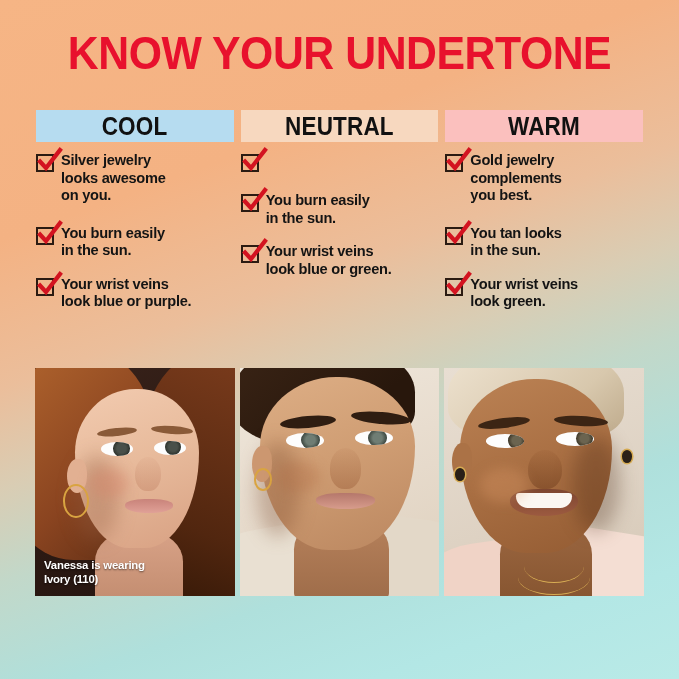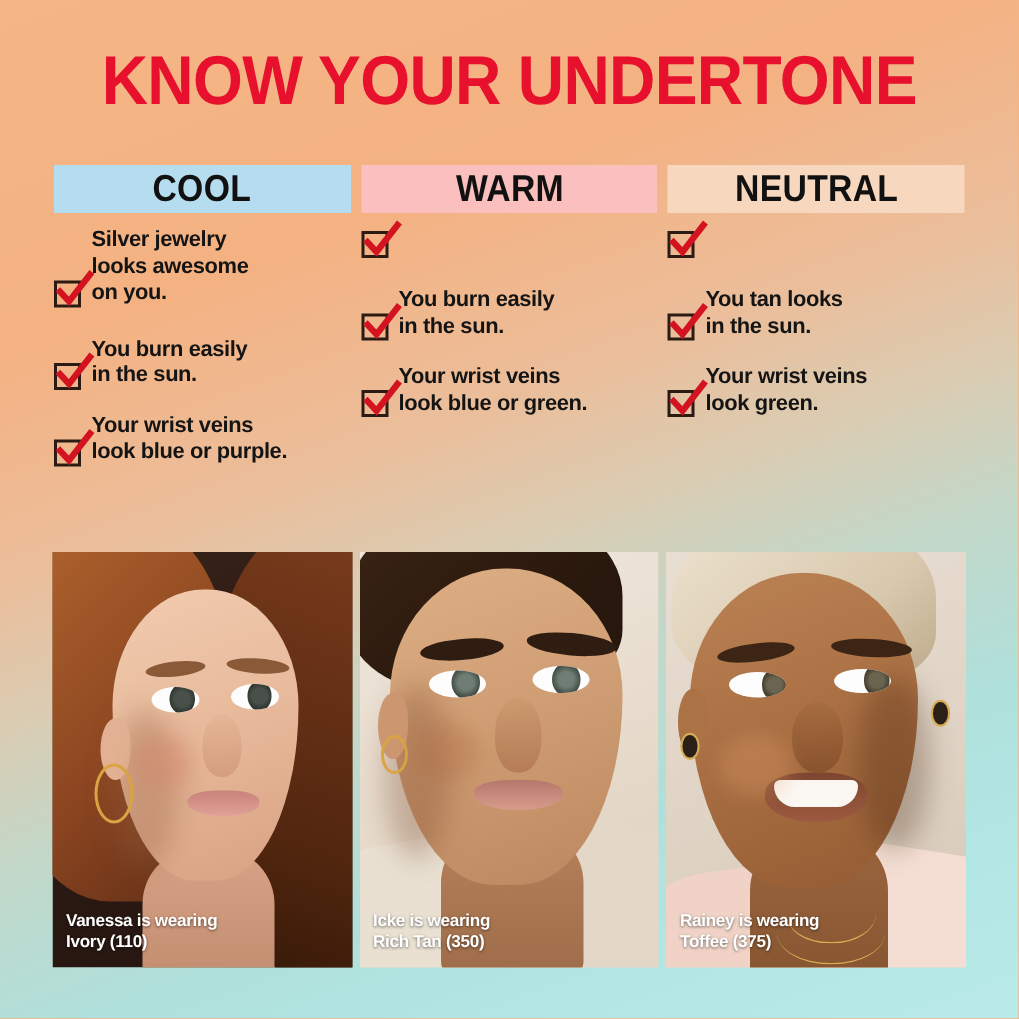--- a/index.html
+++ b/index.html
@@ -54,21 +54,21 @@
   }
   .band span{display:block;transform:scaleX(0.9);}
 
   
   .cols{
     position:absolute;left:36px;top:152px;width:607px;height:200px;
     display:flex;gap:7px;
   }
   .col{flex:1 1 0;}
   .item{
-    display:flex;align-items:flex-end;
+    display:flex;align-items:flex-start;
     margin-bottom:16px;
   }
   .item:nth-child(1){margin-bottom:20px;}
   .cbox{
     position:relative;
     flex:0 0 auto;
     width:18px;height:18px;
     border:2.2px solid #2B1B12;
     margin-top:2px;margin-right:7px;
     box-sizing:border-box;
@@ -82,21 +82,21 @@
     font-size:14.6px;
     line-height:17.5px;
     font-weight:600;
     color:#141414;
     letter-spacing:-0.25px;
     white-space:pre-line;
   }
 
   
   .photos{
-    position:absolute;left:35px;top:368px;width:609px;height:277px;
+    position:absolute;left:35px;top:368px;width:609px;height:228px;
     display:flex;gap:5px;
   }
   .photo{
     position:relative;
     flex:1 1 0;
     overflow:hidden;
   }
   .caption{
     position:absolute;left:9px;bottom:10px;
     color:#ffffff;
@@ -131,25 +131,25 @@
 <body>
 
 <div id="page">
 
   <div class="title">KNOW YOUR UNDERTONE</div>
 
   <div class="bands">
     <div class="band" style="background:#B6DCF0">
       <span>COOL</span>
     </div>
+    <div class="band" style="background:#F7D8BF">
+      <span>NEUTRAL</span>
+    </div>
     <div class="band" style="background:#FBC0BE">
       <span>WARM</span>
-    </div>
-    <div class="band" style="background:#F7D8BF">
-      <span>NEUTRAL</span>
     </div>
   </div>
 
   <div class="cols">
 
     <div class="col">
       <div class="item">
         <span class="cbox">
           <svg viewBox="0 0 28 28">
               <path d="M5 14.5 L11 21 L25 3" fill="none" stroke="#D31320" stroke-width="4.2" stroke-linecap="square"></path>
@@ -207,20 +207,23 @@
       </div>
     </div>
 
     <div class="col">
       <div class="item">
         <span class="cbox">
           <svg viewBox="0 0 28 28">
               <path d="M5 14.5 L11 21 L25 3" fill="none" stroke="#D31320" stroke-width="4.2" stroke-linecap="square"></path>
             </svg>
         </span>
+        <span class="itxt">Gold jewelry
+complements
+you best.</span>
       </div>
       <div class="item">
         <span class="cbox">
           <svg viewBox="0 0 28 28">
               <path d="M5 14.5 L11 21 L25 3" fill="none" stroke="#D31320" stroke-width="4.2" stroke-linecap="square"></path>
             </svg>
         </span>
         <span class="itxt">You tan looks
 in the sun.</span>
       </div>
@@ -295,22 +298,20 @@
         <div class="iris" style="left:40%;top:-14%;width:50%;height:124%;background:radial-gradient(circle,#6f7d74 35%,#3a443d 72%)"></div>
       </div>
       <div class="eye" style="left:58%;top:27.5%;width:19%;height:6.4%;">
         <div class="iris" style="left:32%;top:-14%;width:50%;height:124%;background:radial-gradient(circle,#6f7d74 35%,#3a443d 72%)"></div>
       </div>
 
       <div class="nose" style="left:45%;top:35%;width:16%;height:18%;background:linear-gradient(180deg,rgba(180,120,80,.12),rgba(160,100,62,.5))"></div>
 
       <div class="mouth" style="left:38%;top:55%;width:30%;height:7%;background:linear-gradient(180deg,#b5776b,#d79c8c)"></div>
       <div class="cheek" style="left:18%;top:41%;width:22%;height:14%;background:rgba(175,105,65,.3)"></div>
-      <div class="caption">Icke is wearing
-Rich Tan (350)</div>
     </div>
 
     <div class="photo">
       <div class="bg" style="background:linear-gradient(160deg,#e8ded2 0%,#ded2c3 60%,#d5c7b5 100%)"></div>
 
       <div style="position:absolute;left:-10%;top:76%;width:70%;height:36%;background:#f0d3c6;border-radius:38% 16% 0 0;transform:rotate(-8deg)"></div>
       <div style="position:absolute;right:-18%;top:72%;width:66%;height:40%;background:#f4ded3;border-radius:16% 34% 0 0;transform:rotate(9deg)"></div>
 
       <div class="neck" style="left:28%;top:68%;width:46%;height:36%;background:linear-gradient(180deg,#9c6741,#85542f)"></div>
       <div class="chain" style="left:40%;top:80%;width:30%;height:14%;"></div>
@@ -333,18 +334,16 @@
       </div>
       <div class="eye" style="left:56%;top:28%;width:19%;height:6%;">
         <div class="iris" style="left:52%;top:-14%;width:46%;height:126%;background:radial-gradient(circle,#6b6450 35%,#3b3527 72%)"></div>
       </div>
 
       <div class="nose" style="left:42%;top:36%;width:17%;height:17%;background:linear-gradient(180deg,rgba(140,80,40,.12),rgba(110,60,28,.5))"></div>
 
       <div class="mouth" style="left:33%;top:53%;width:34%;height:12%;background:linear-gradient(180deg,#7d4630,#9c5a40)"></div>
       <div class="teeth" style="left:36%;top:55%;width:28%;height:6.4%;"></div>
       <div class="cheek" style="left:18%;top:44%;width:24%;height:15%;background:rgba(230,160,110,.28)"></div>
-      <div class="caption">Rainey is wearing
-Toffee (375)</div>
     </div>
 
   </div>
 </div>
 
 </body></html>

